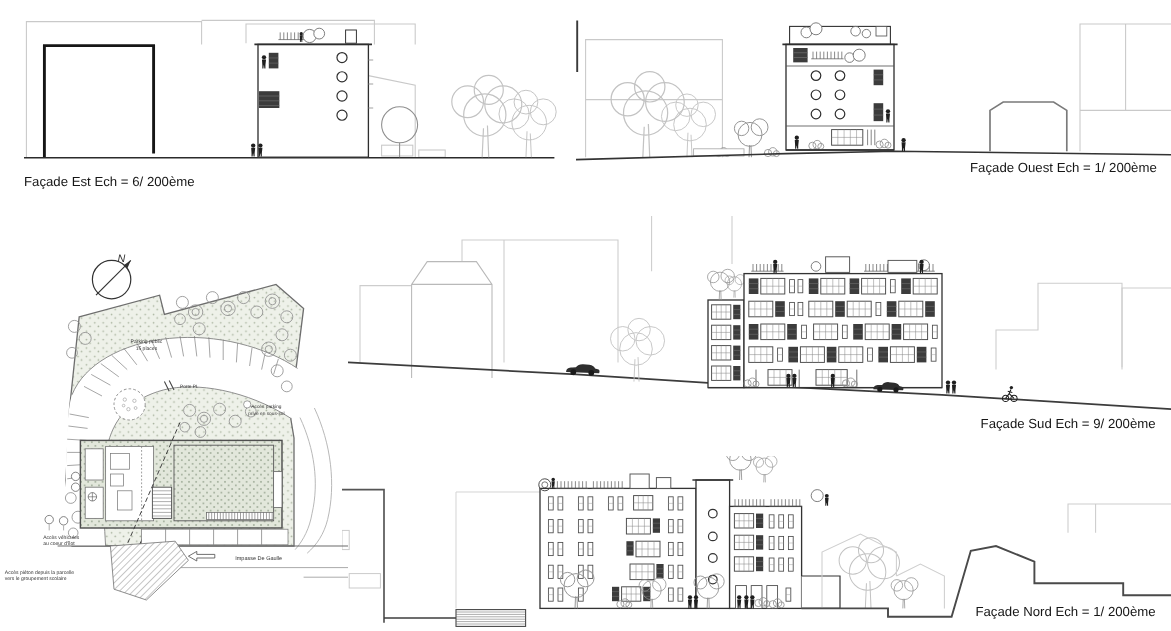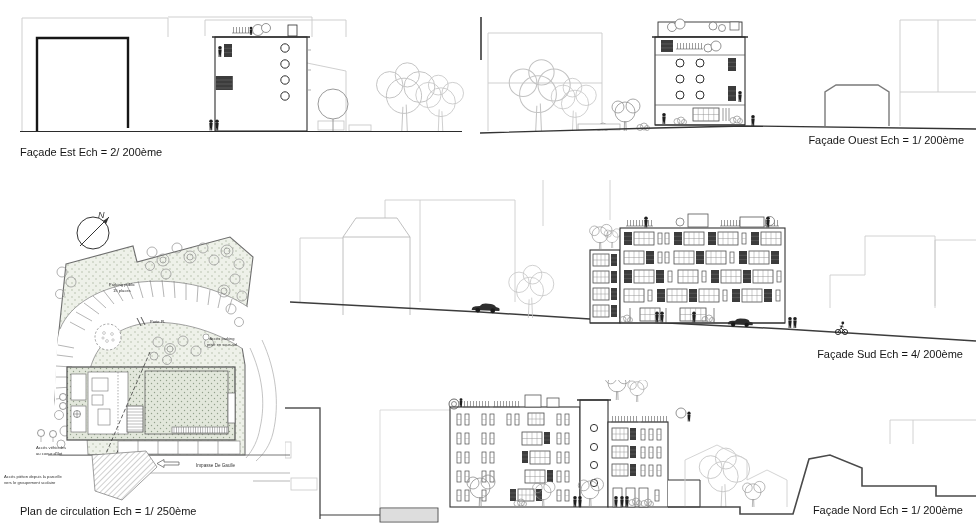--- a/index.html
+++ b/index.html
@@ -556,19 +556,18 @@
     <text x="222" y="150" font-size="4" text-anchor="middle">Accès parking</text>
     <text x="222" y="155.5" font-size="4" text-anchor="middle">privé en sous-sol</text>
     <text x="36" y="259" font-size="4.2">Accès véhicules</text>
     <text x="36" y="264.5" font-size="4.2">au coeur d'îlot</text>
     <text x="4" y="288" font-size="4.2">Accès piéton depuis la parcelle</text>
     <text x="4" y="293.5" font-size="4.2">vers le groupement scolaire</text>
     <text x="196" y="276.5" font-size="4.6">Impasse De Gaulle</text>
   </g>
 </svg>
 
-<div class="caption" style="left:20px;top:146px">Façade Est Ech = 2/ 200ème</div>
+<div class="caption" style="left:20px;top:146px">Façade Est Ech = 6/ 200ème</div>
 <div class="caption r" style="right:12px;top:134px">Façade Ouest Ech = 1/ 200ème</div>
-<div class="caption r" style="right:13px;top:348px">Façade Sud Ech = 4/ 200ème</div>
+<div class="caption r" style="right:13px;top:348px">Façade Sud Ech = 9/ 200ème</div>
 <div class="caption r" style="right:13px;top:504px">Façade Nord Ech = 1/ 200ème</div>
-<div class="caption" style="left:20px;top:505px">Plan de circulation Ech = 1/ 250ème</div>
 
 </div>
 
 </body></html>

